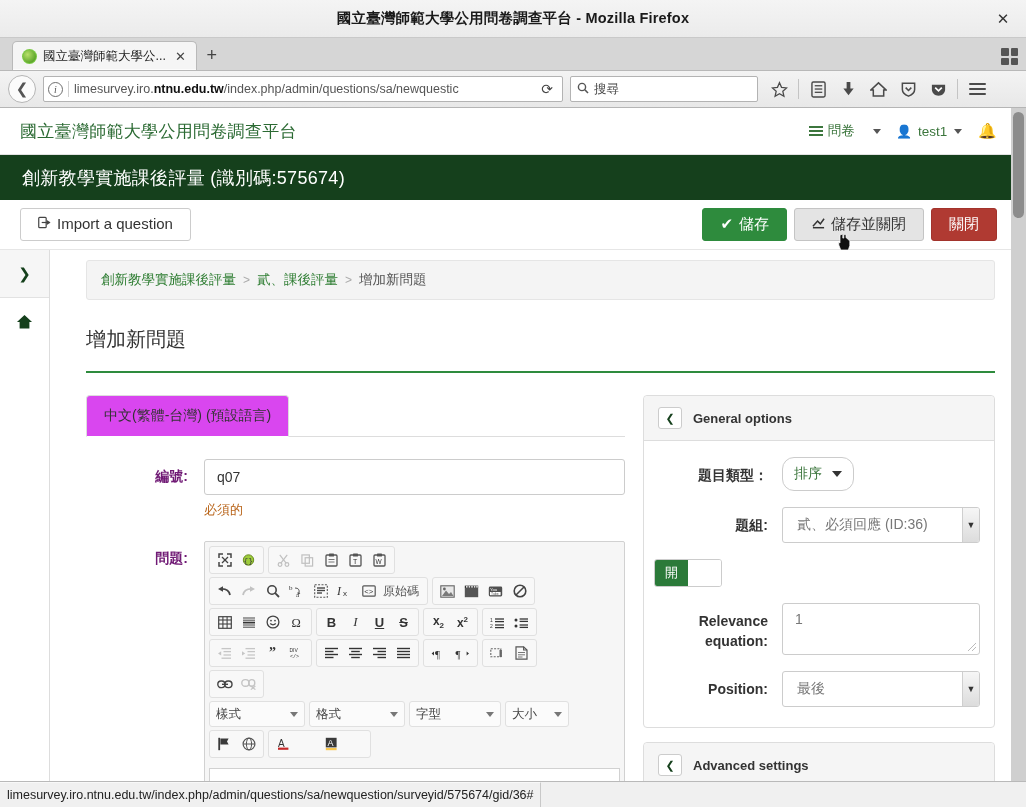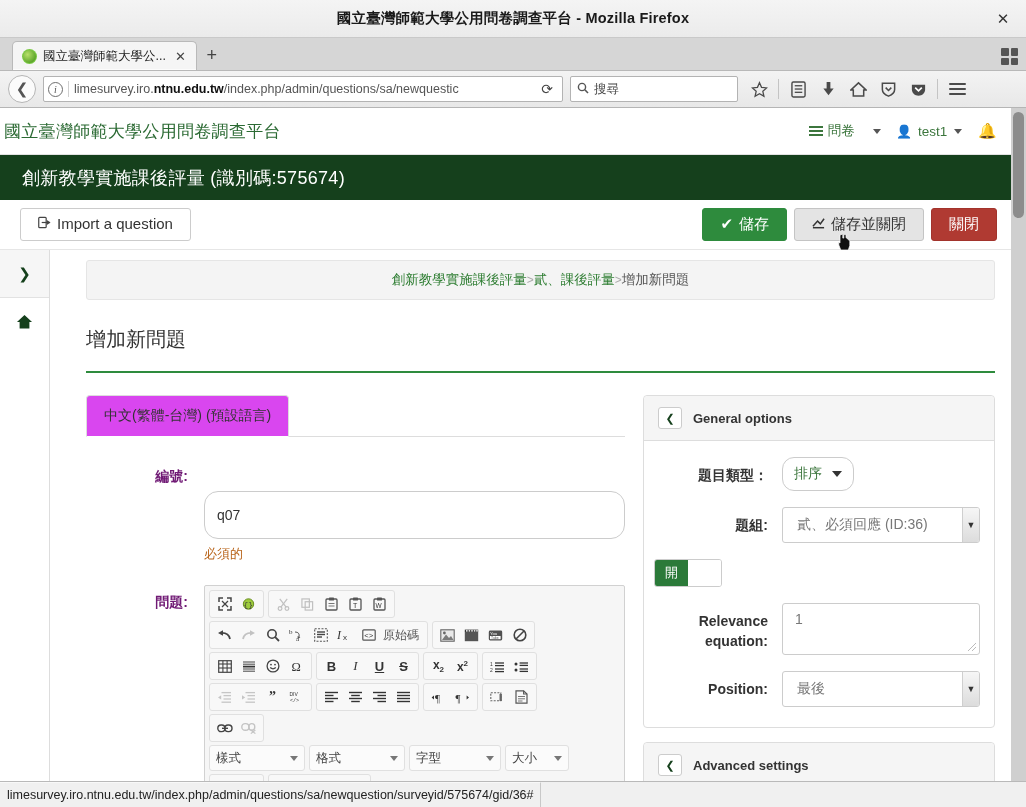--- a/index.html
+++ b/index.html
@@ -111,21 +111,21 @@
   .url-text {
     font-size: 12.5px; color: #555; white-space: nowrap; overflow: hidden;
     flex: 1 1 auto;
   }
   .url-text b { color: #111; font-weight: bold; }
   .url-reload {
     width: 22px; height: 24px; display:flex;align-items:center;justify-content:center;
     font-size: 14px; color:#444; flex: 0 0 auto;
   }
   .searchbar {
-    width: 168px; height: 26px; background:#fff;
+    width: 188px; height: 26px; background:#fff;
     border: 1px solid #b3b3b3; border-radius: 2px;
     display:flex; align-items:center; gap:5px; padding: 0 6px;
   }
   .searchbar .mag { font-size: 12px; color:#666; }
   .search-ph { font-size: 12.5px; color: #444; }
   .ff-icons { display:flex; align-items:center; gap: 2px; }
   .ff-ico {
     width: 28px; height: 28px;
     display:flex; align-items:center; justify-content:center;
     color: #4a4a4a;
@@ -152,21 +152,21 @@
     background: #8c8c8c; border-radius: 6px;
   }
   .page-inner {
     width: 1011px; height: 100%;
     overflow: hidden; position: relative;
   }
 
   
   .ls-navbar {
     height: 47px; background: #fff; border-bottom: 1px solid #e2e2e2;
-    display:flex; align-items:center; padding: 0 14px 0 4px;
+    display:flex; align-items:center; padding: 0 14px 0 20px;
   }
   .ls-brand {
     font-size: 17px; color: #2b6a33; font-weight: normal;
     letter-spacing: .3px;
   }
   .ls-nav-right { margin-left:auto; display:flex; align-items:center; gap: 16px; }
   .ls-nav-item {
     display:flex; align-items:center; gap: 5px;
     color: #3c763d; font-size: 13.5px;
   }
@@ -219,21 +219,21 @@
     border-bottom: 1px solid #e2e2e2; color: #15401c; font-size: 15px;
     background: #f6f6f6;
   }
   .rail-btn.home { background:#fff; border-bottom: none; font-size: 17px; }
 
   .main-col { flex: 1 1 auto; padding: 0; overflow:hidden; }
   .breadcrumb {
     background: #f4f4f4; border: 1px solid #e5e5e5; border-radius: 3px;
     margin: 10px 16px 0 36px;
     padding: 10px 14px; font-size: 13.5px;
-    display:flex; align-items:center; gap: 0; justify-content: center;
+    display:flex; align-items:center; gap: 7px;
   }
   .bc-link { color: #2e7d32; }
   .bc-sep { color: #aaa; font-size: 12px; }
   .bc-current { color: #555; }
 
   .page-title-wrap { margin: 26px 16px 0 36px; }
   .page-title { font-size: 20px; color: #333; font-weight: normal; }
   .page-rule { height: 2px; background: #2e8b3d; margin-top: 18px; }
 
   .form-row { display:flex; margin: 22px 16px 0 36px; gap: 18px; }
@@ -252,22 +252,22 @@
   }
 
   .field-row { display:flex; align-items: flex-start; margin-top: 22px; }
   .field-label {
     width: 118px; flex: 0 0 118px; text-align: right;
     padding-right: 16px; font-size: 14px; color: #701a75; font-weight: bold;
     padding-top: 9px;
   }
   .field-ctrl { flex: 1 1 auto; }
   .txt-input {
-    width: 100%; height: 48px; border: 1px solid #ccc; border-radius: 14px;
-    padding: 6px 12px; font-size: 14px; color: #333; background:#fff;margin-top:32px;
+    width: 100%; height: 36px; border: 1px solid #ccc; border-radius: 3px;
+    padding: 6px 12px; font-size: 14px; color: #333; background:#fff;
   }
   .help-error { color: #b9651b; font-size: 13px; margin-top: 6px; }
 
   
   .ck-wrap { border: 1px solid #d1d1d1; background: #f6f6f6; border-radius: 2px; }
   .ck-toolbar { padding: 4px 3px 3px 4px; }
   .ck-row { display:flex; flex-wrap: wrap; gap: 4px; margin-bottom: 3px; }
   .ck-group {
     display:flex; align-items:center; gap: 1px;
     background: #f8f8f8; border: 1px solid #e0e0e0; border-radius: 3px;

